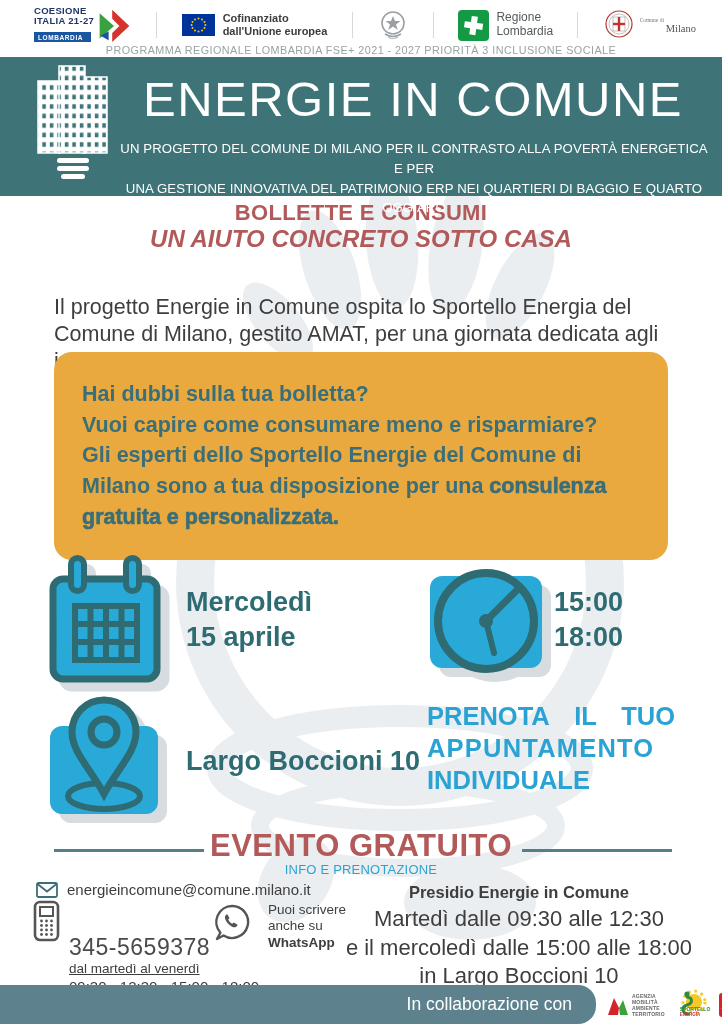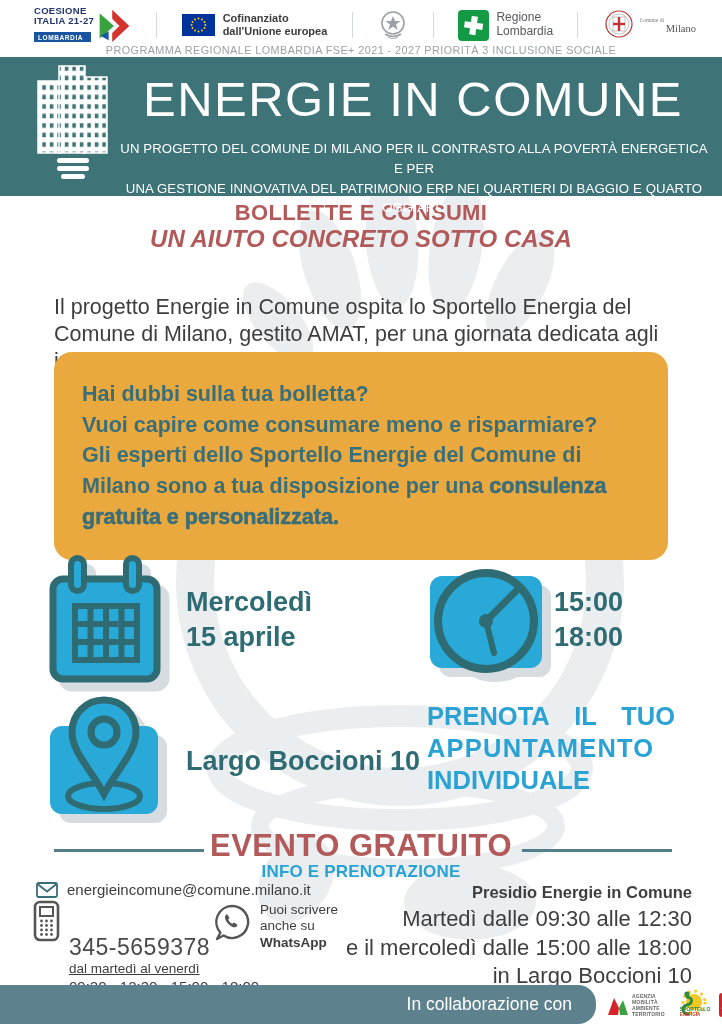--- a/index.html
+++ b/index.html
@@ -67,33 +67,33 @@
   .cta-l1 { display:flex; justify-content:space-between; }
   .cta-l2 { letter-spacing:1.2px; }
 
   
   .evento-title { position:absolute; top:828px; left:0; width:100%; text-align:center;
     color:#b2595a; font-size:31px; font-weight:700; letter-spacing:.5px; z-index:1; }
   .evento-line { position:absolute; top:849px; width:150px; height:3px; background:#547e8a; z-index:1; }
   .evento-line.left { left:54px; }
   .evento-line.right { right:50px; }
   .info-sub { position:absolute; top:862px; left:0; width:100%; text-align:center;
-    color:#29a3d4; font-size:17px; font-weight:700; letter-spacing:.2px; z-index:1; }
+    color:#29a3d4; font-size:13px; font-weight:400; letter-spacing:.2px; z-index:1; }
 
   
   .email-row { position:absolute; left:36px; top:881px; display:flex; align-items:center; gap:9px;
     font-size:15px; color:#3e3e3e; z-index:1; }
   .phone-row { position:absolute; left:33px; top:899px; display:flex; gap:9px; z-index:1; }
   .phone-num { font-size:23px; color:#4a4a4a; letter-spacing:.5px; line-height:1.05;margin-top:36px; }
   .phone-days { font-size:13.5px; color:#3e3e3e; text-decoration:underline; margin-top:2px; }
   .phone-hours { font-size:15px; color:#3e3e3e; text-decoration:underline; margin-top:2px; }
-  .wa-row { position:absolute; left:212px; top:902px; display:flex; gap:8px; z-index:1; }
+  .wa-row { position:absolute; left:212px; top:902px; display:flex; gap:16px; z-index:1; }
   .wa-text { font-size:13.5px; color:#3e3e3e; line-height:1.22; }
   .wa-text .b { font-weight:700; }
-  .presidio { position:absolute; right:30px; top:883px; text-align:right; color:#3e3e3e; z-index:1; }
+  .presidio { position:absolute; right:30px; top:883px; text-align:center; color:#3e3e3e; z-index:1; }
   .presidio-title { font-size:16.5px; font-weight:700; margin-bottom:3px; }
   .presidio-line { font-size:22px; line-height:1.3; }
 
   
   .footer-bar { position:absolute; left:0; top:985px; width:596px; height:39px; background:#5d828e;
     border-radius:0 18px 18px 0; display:flex; align-items:center; justify-content:flex-end;
     padding-right:24px; box-sizing:border-box; color:#fff; font-size:17.5px; z-index:2; }
   .footer-logos { position:absolute; left:606px; top:988px; height:34px;
     display:flex; align-items:center; gap:9px; z-index:2; }
   .amat { display:flex; align-items:center; gap:2px; }

